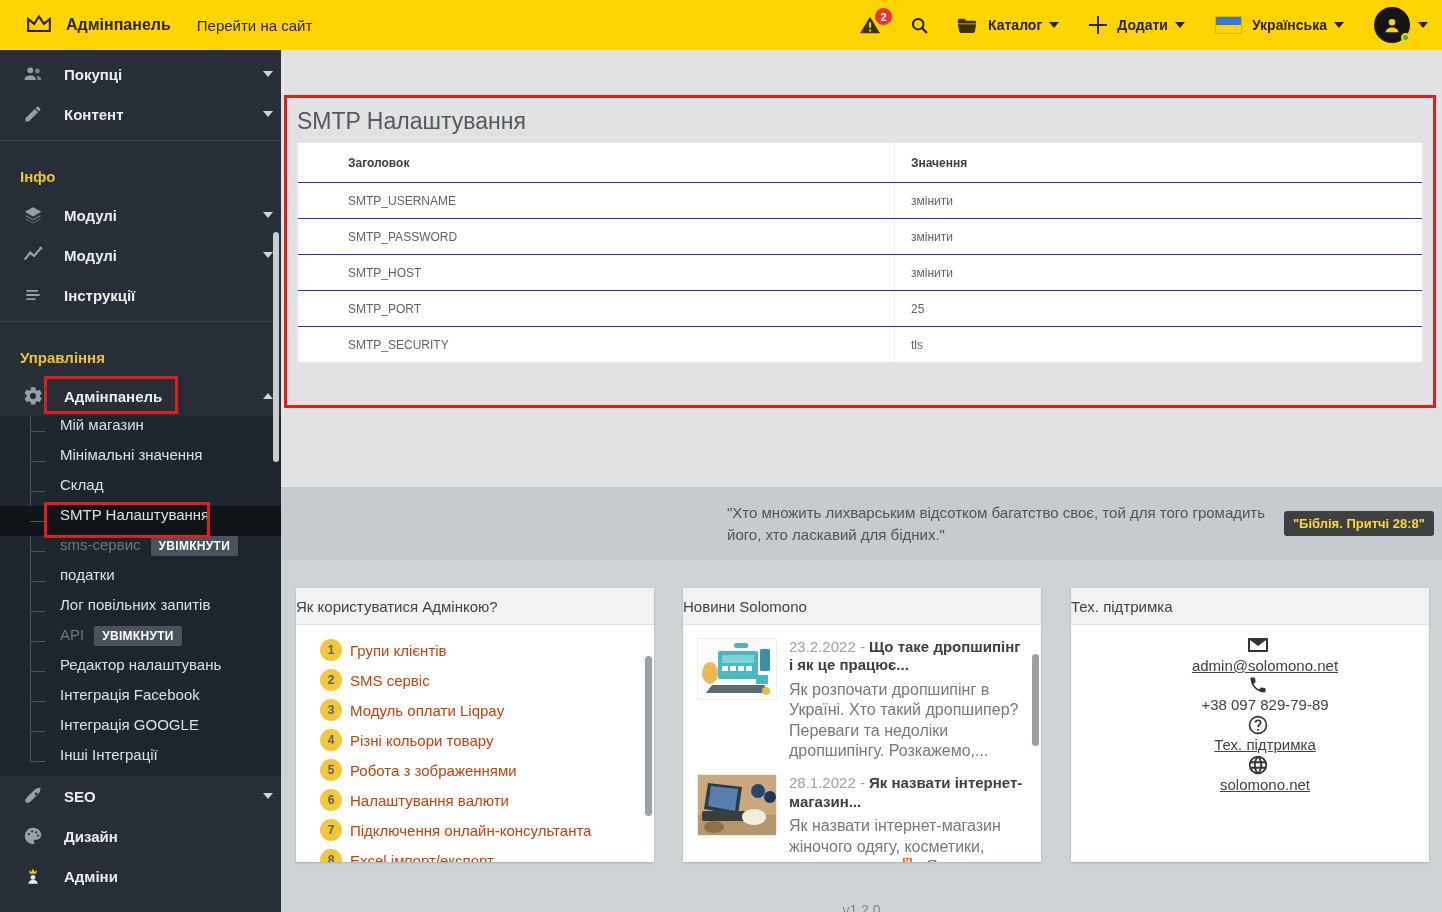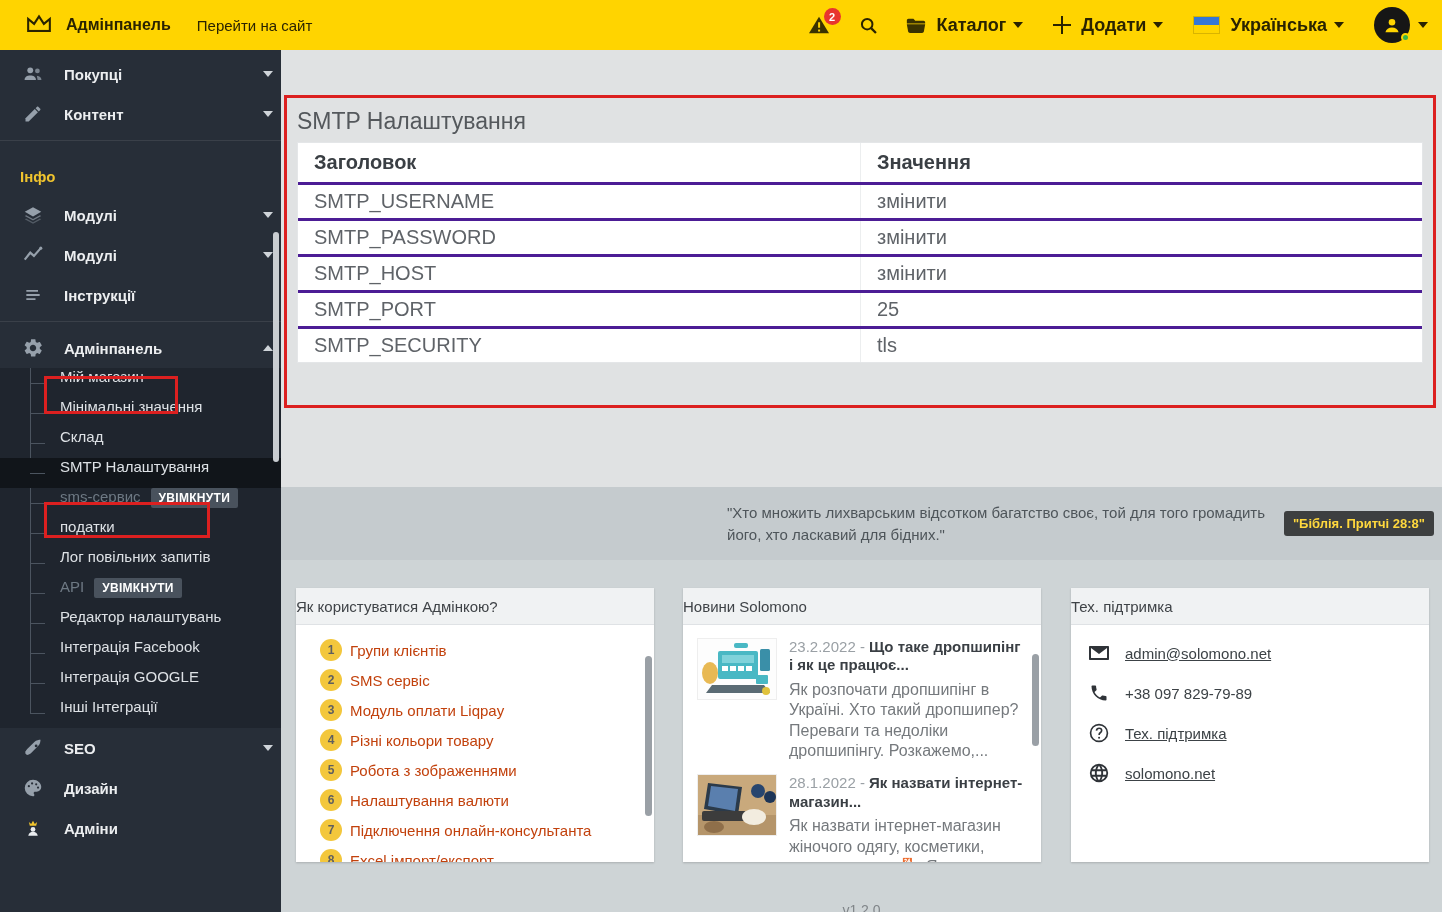--- a/index.html
+++ b/index.html
@@ -12,21 +12,21 @@
   .brand-logo { display:flex; align-items:center; }
   .brand-title { font-size:16px; font-weight:700; color:#2a2300; margin-left:14px; }
   .goto-site { font-size:15px; font-weight:500; color:#2a2300; margin-left:26px; cursor:pointer; }
   .tb-right { margin-left:auto; display:flex; align-items:center; }
   .tb-item { display:flex; align-items:center; cursor:pointer; color:#2a2300; }
   .tb-alert { position:relative; margin-right:28px; }
   .alert-badge { position:absolute; top:-7px; right:-11px; width:17px; height:17px; border-radius:50%;
                  background:#e8352e; color:#fff; font-size:11px; font-weight:700;
                  display:flex; align-items:center; justify-content:center; }
   .tb-search { margin-right:26px; }
-  .tb-label { font-size:18px; font-weight:600; color:#2a2300; margin:0 7px 0 10px; }
+  .tb-label { font-size:14px; font-weight:600; color:#2a2300; margin:0 7px 0 10px; }
   .caret-down { width:0; height:0; border-left:5px solid transparent; border-right:5px solid transparent;
                 border-top:6px solid #2a2300; display:inline-block; }
   .caret-up { width:0; height:0; border-left:5px solid transparent; border-right:5px solid transparent;
               border-bottom:6px solid #cfd4d9; display:inline-block; }
   .tb-group { margin-right:30px; }
   .plus-icon { position:relative; width:18px; height:18px; }
   .plus-icon::before { content:""; position:absolute; left:8px; top:0; width:2px; height:18px; background:#2a2300; }
   .plus-icon::after  { content:""; position:absolute; left:0; top:8px; width:18px; height:2px; background:#2a2300; }
   .flag { width:27px; height:18px; border:1px solid rgba(0,0,0,.15); }
   .flag .f-top { height:50%; background:#3577d8; }
@@ -64,23 +64,23 @@
   .hl-smtp { left:44px; top:452px; width:166px; height:36px; }
 
   
   .content { position:absolute; top:50px; left:281px; width:1161px; height:862px; background:#e0e2e3; }
   .content-lower { position:absolute; left:0; top:510px; width:100%; height:352px; background:#ced4d6; }
 
   .redbox { position:absolute; left:3px; top:45px; width:1152px; height:313px; border:3px solid #dc2020; }
   .page-title { position:absolute; left:10px; top:10px; font-size:23px; font-weight:400; color:#54585c; }
   .smtp-table { position:absolute; left:10px; top:44px; width:1126px; background:#fff;
                 border:1px solid #e4e6e8; }
-  .t-row { display:flex; height:36px; border-top:3px solid #4c1d95; }
+  .t-row { display:flex; height:36px; border-top:1px solid #4c1d95; }
   .t-row.t-head { height:39px; border-top:none; }
-  .t-cell { width:50%; display:flex; align-items:center; padding-left:16px; font-size:20px; color:#5f6368; }
+  .t-cell { width:50%; display:flex; align-items:center; padding-left:16px; font-size:12px; color:#5f6368;margin-left:34px; }
   .t-cell.t-val { border-left:1px solid #eceeef; }
   .t-head .t-cell { font-weight:700; color:#3a3f44; }
 
   .quoteband { position:absolute; left:0; top:437px; width:100%; height:73px; background:#c5cbce;
                display:flex; align-items:center; }
   .quote-text { margin-left:446px; width:545px; font-size:15px; color:#4e555a; line-height:1.45; }
   .quote-badge { margin-left:auto; margin-right:8px; background:#3d3f40; color:#ffd83d;
                  font-size:13px; font-weight:700; padding:5px 9px; border-radius:3px; }
 
   
@@ -104,21 +104,21 @@
 
   .news-item { display:flex; padding:13px 16px 0 14px; cursor:pointer; }
   .news-pic { width:80px; height:62px; flex:0 0 80px; margin-right:12px; border:1px solid #eee; overflow:hidden; }
   .news-txt { flex:1; }
   .news-title { font-size:15px; line-height:1.22; margin-bottom:5px; }
   .news-date { color:#9aa0a5; font-weight:400; }
   .news-head { color:#3a3f44; font-weight:700; }
   .news-teaser { font-size:16px; color:#75797d; line-height:1.28; }
 
   .support-list { padding:8px 0 0 16px; }
-  .support-row { height:40px; display:flex; align-items:center; }
+  .support-row { height:40px; display:flex; align-items:center;flex-direction:column; }
   .support-icon { width:24px; height:24px; color:#2f3338; display:flex; align-items:center; justify-content:center; }
   .support-label { font-size:15px; color:#3c4246; margin-left:14px; }
   .u { text-decoration:underline; cursor:pointer; }
 
   .version { position:absolute; left:0; top:852px; width:100%; text-align:center;
              font-size:14px; color:#808589; }
 
   svg { display:block; }
 </style>
 </head>
@@ -241,20 +241,21 @@
   <div class="side-item">
     <span class="side-icon">
       <svg width="20" height="20" viewBox="0 0 24 24">
           <path d="M4 7h14M4 12h16M4 17h11" stroke="currentColor" stroke-width="2.2" fill="none"></path>
         </svg>
     </span>
     <span class="side-label">Інструкції</span>
   </div>
 
   <div class="side-divider"></div>
+  <div class="side-header">Управління</div>
 
   <div class="side-item">
     <span class="side-icon">
       <svg width="22" height="22" viewBox="0 0 24 24" fill="currentColor">
           <path d="M19.4 12.9c.04-.3.06-.6.06-.9s-.02-.6-.06-.9l2-1.6c.2-.14.24-.4.12-.6l-1.9-3.3c-.12-.2-.37-.28-.58-.2l-2.4 1c-.5-.38-1.03-.7-1.62-.94L14.6 2.8c-.03-.22-.23-.4-.46-.4h-3.8c-.23 0-.43.18-.46.4l-.36 2.54c-.6.24-1.13.56-1.62.94l-2.4-1c-.2-.08-.46 0-.58.2L3 8.8c-.12.2-.07.46.12.6l2 1.6c-.04.3-.06.6-.06.9s.02.6.06.9l-2 1.6c-.2.14-.24.4-.12.6l1.9 3.3c.12.2.37.28.58.2l2.4-1c.5.38 1.03.7 1.62.94l.36 2.54c.03.22.23.4.46.4h3.8c.23 0 .43-.18.46-.4l.36-2.54c.6-.24 1.13-.56 1.62-.94l2.4 1c.2.08.46 0 .58-.2l1.9-3.3c.12-.2.07-.46-.12-.6l-2-1.6zM12 15.5c-1.93 0-3.5-1.57-3.5-3.5s1.57-3.5 3.5-3.5 3.5 1.57 3.5 3.5-1.57 3.5-3.5 3.5z"></path>
         </svg>
     </span>
     <span class="side-label">Адмінпанель</span>
     <span class="side-chev caret-up"></span>
   </div>

